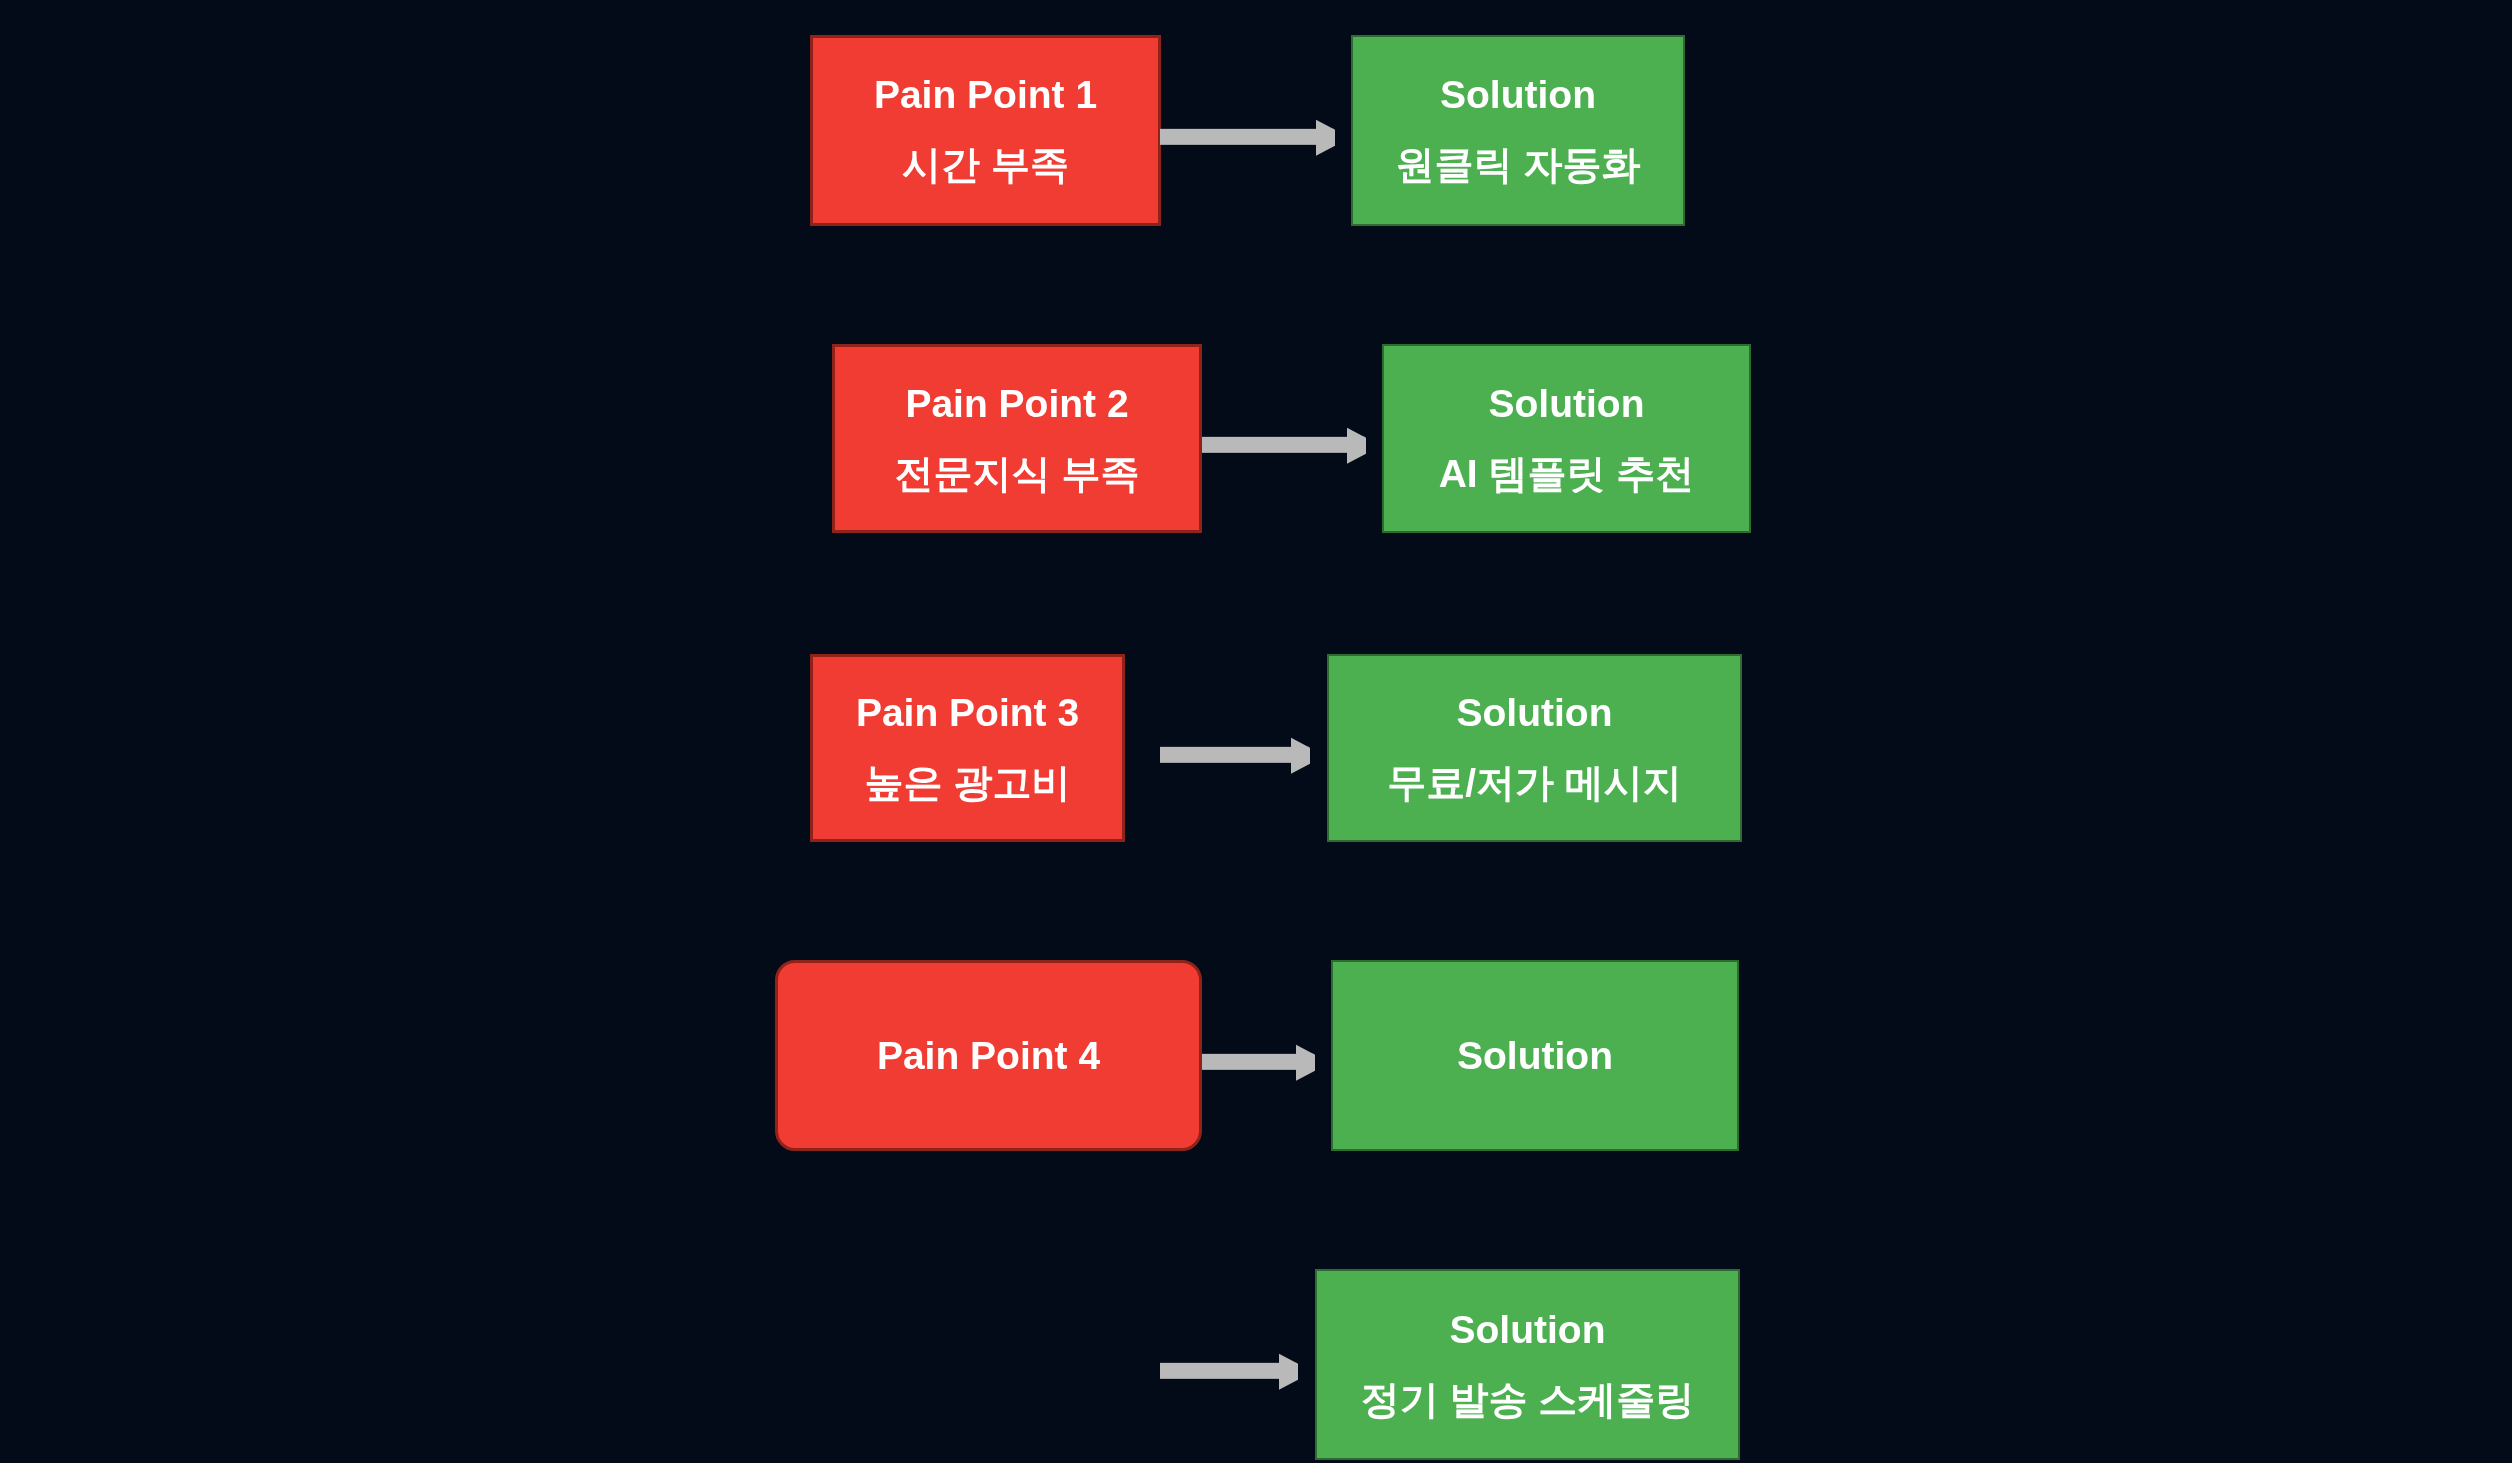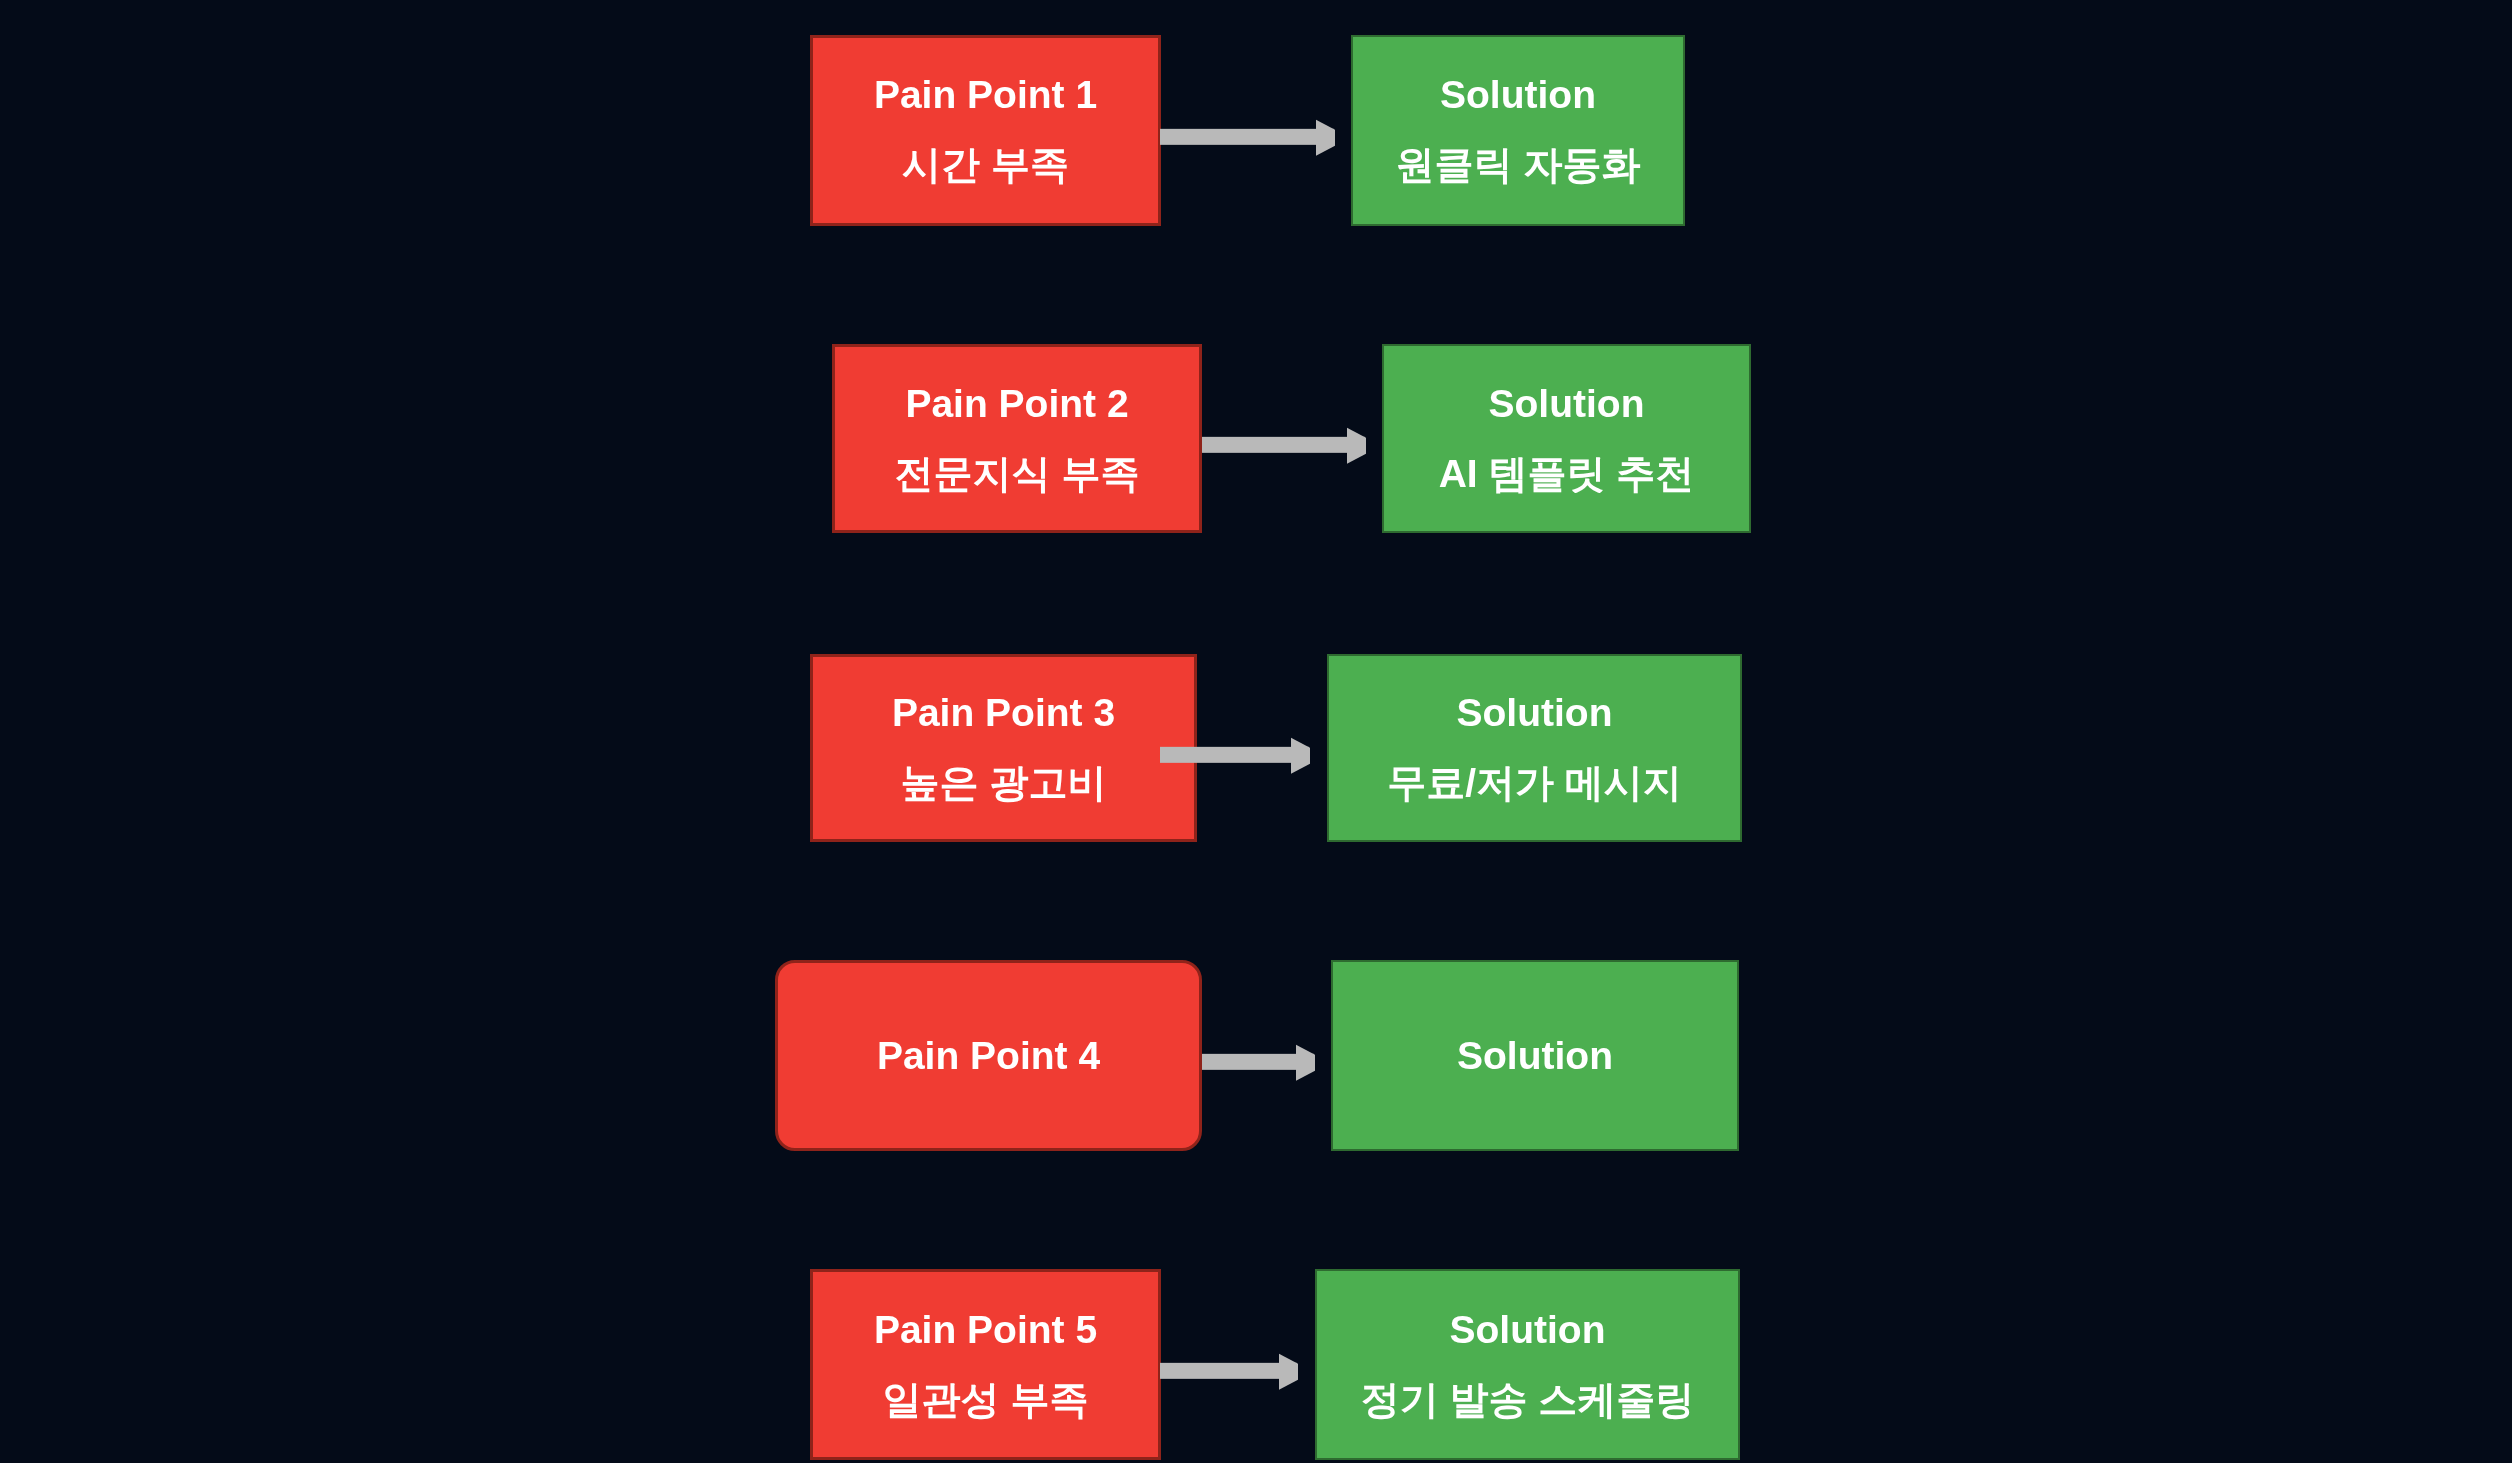--- a/index.html
+++ b/index.html
@@ -101,21 +101,21 @@
       <div class="shaft"></div>
       <div class="head"></div>
     </div>
     <div class="box solution" style="left:1334px;width:369px;">
       <div>Solution</div>
       <div>AI 템플릿 추천</div>
     </div>
   </div>
 
   <div class="row" style="top:638px;height:188px;">
-    <div class="box pain" style="left:794px;width:387px;">
+    <div class="box pain" style="left:794px;width:315px;">
       <div>Pain Point 3</div>
       <div>높은 광고비</div>
     </div>
     <div class="arrow" style="left:1144px;width:166px;">
       <div class="shaft"></div>
       <div class="head"></div>
     </div>
     <div class="box solution" style="left:1311px;width:415px;">
       <div>Solution</div>
       <div>무료/저가 메시지</div>
@@ -129,24 +129,20 @@
     <div class="arrow" style="left:1186px;width:129px;">
       <div class="shaft"></div>
       <div class="head"></div>
     </div>
     <div class="box solution" style="left:1315px;width:408px;">
       <div>Solution</div>
     </div>
   </div>
 
   <div class="row" style="top:1253px;height:191px;">
-    <div class="box pain" style="left:794px;width:351px;">
-      <div>Pain Point 5</div>
-      <div>일관성 부족</div>
-    </div>
     <div class="arrow" style="left:1144px;width:154px;">
       <div class="shaft"></div>
       <div class="head"></div>
     </div>
     <div class="box solution" style="left:1299px;width:425px;">
       <div>Solution</div>
       <div>정기 발송 스케줄링</div>
     </div>
   </div>
 

